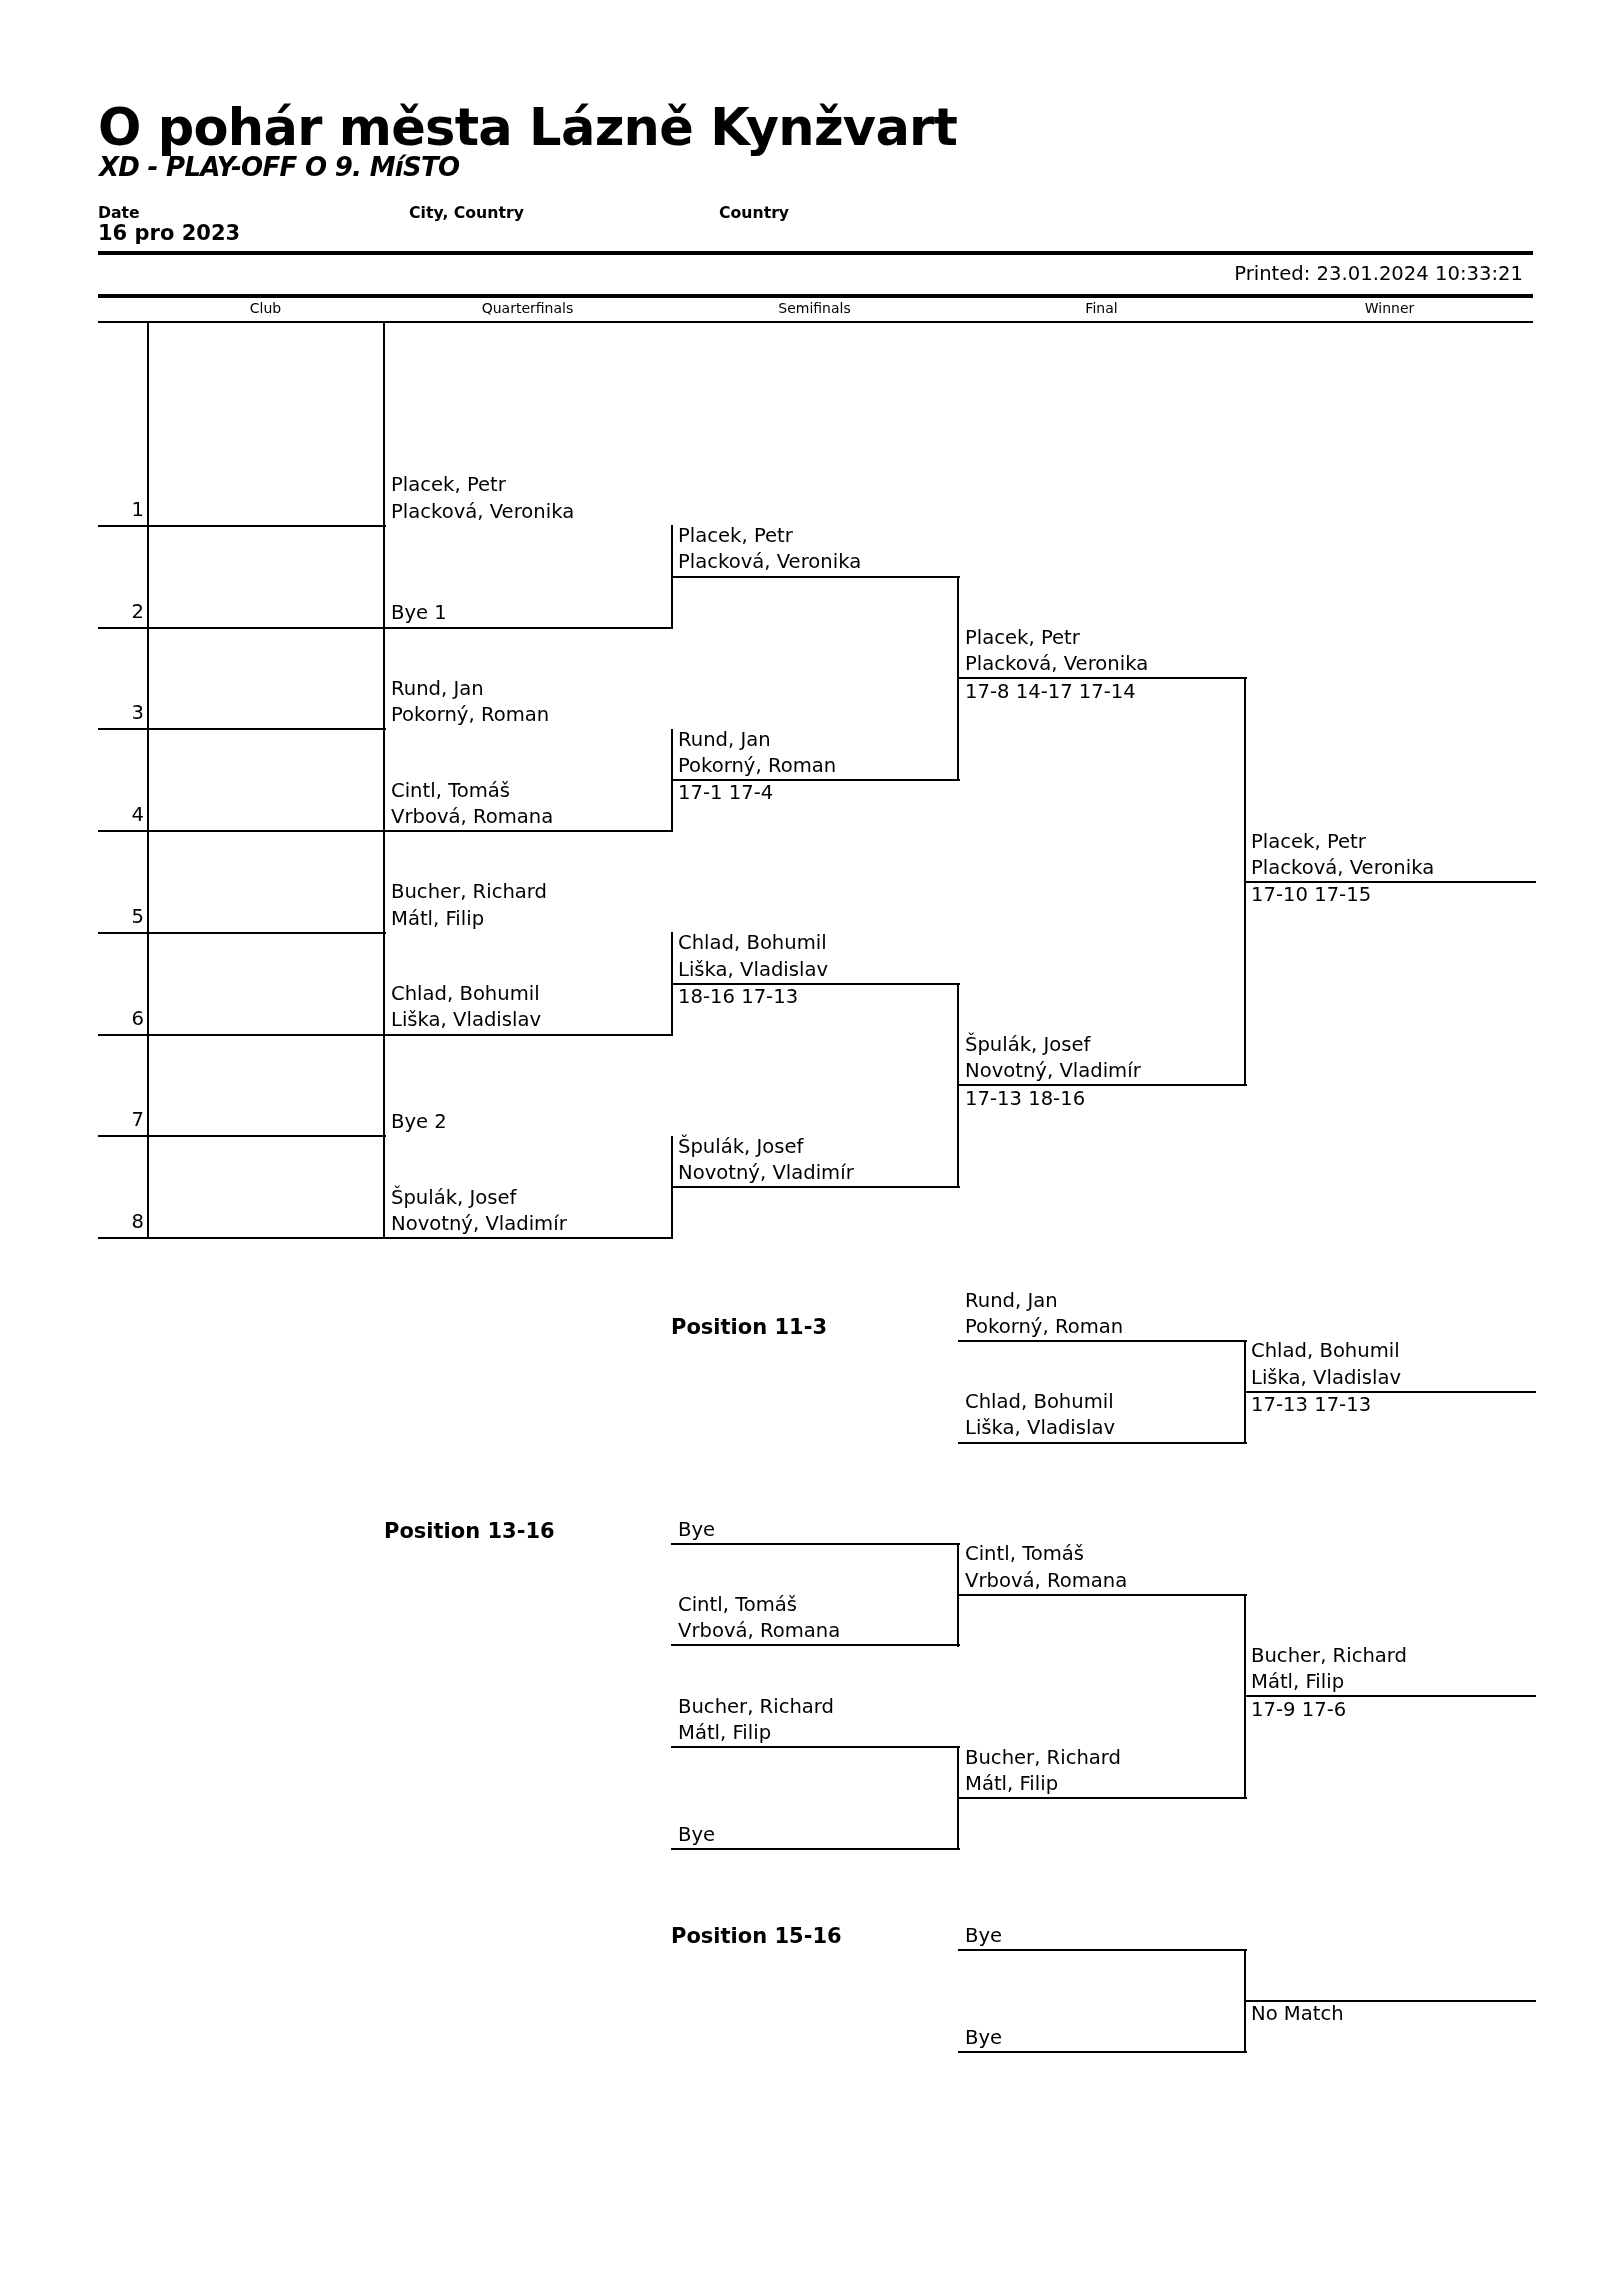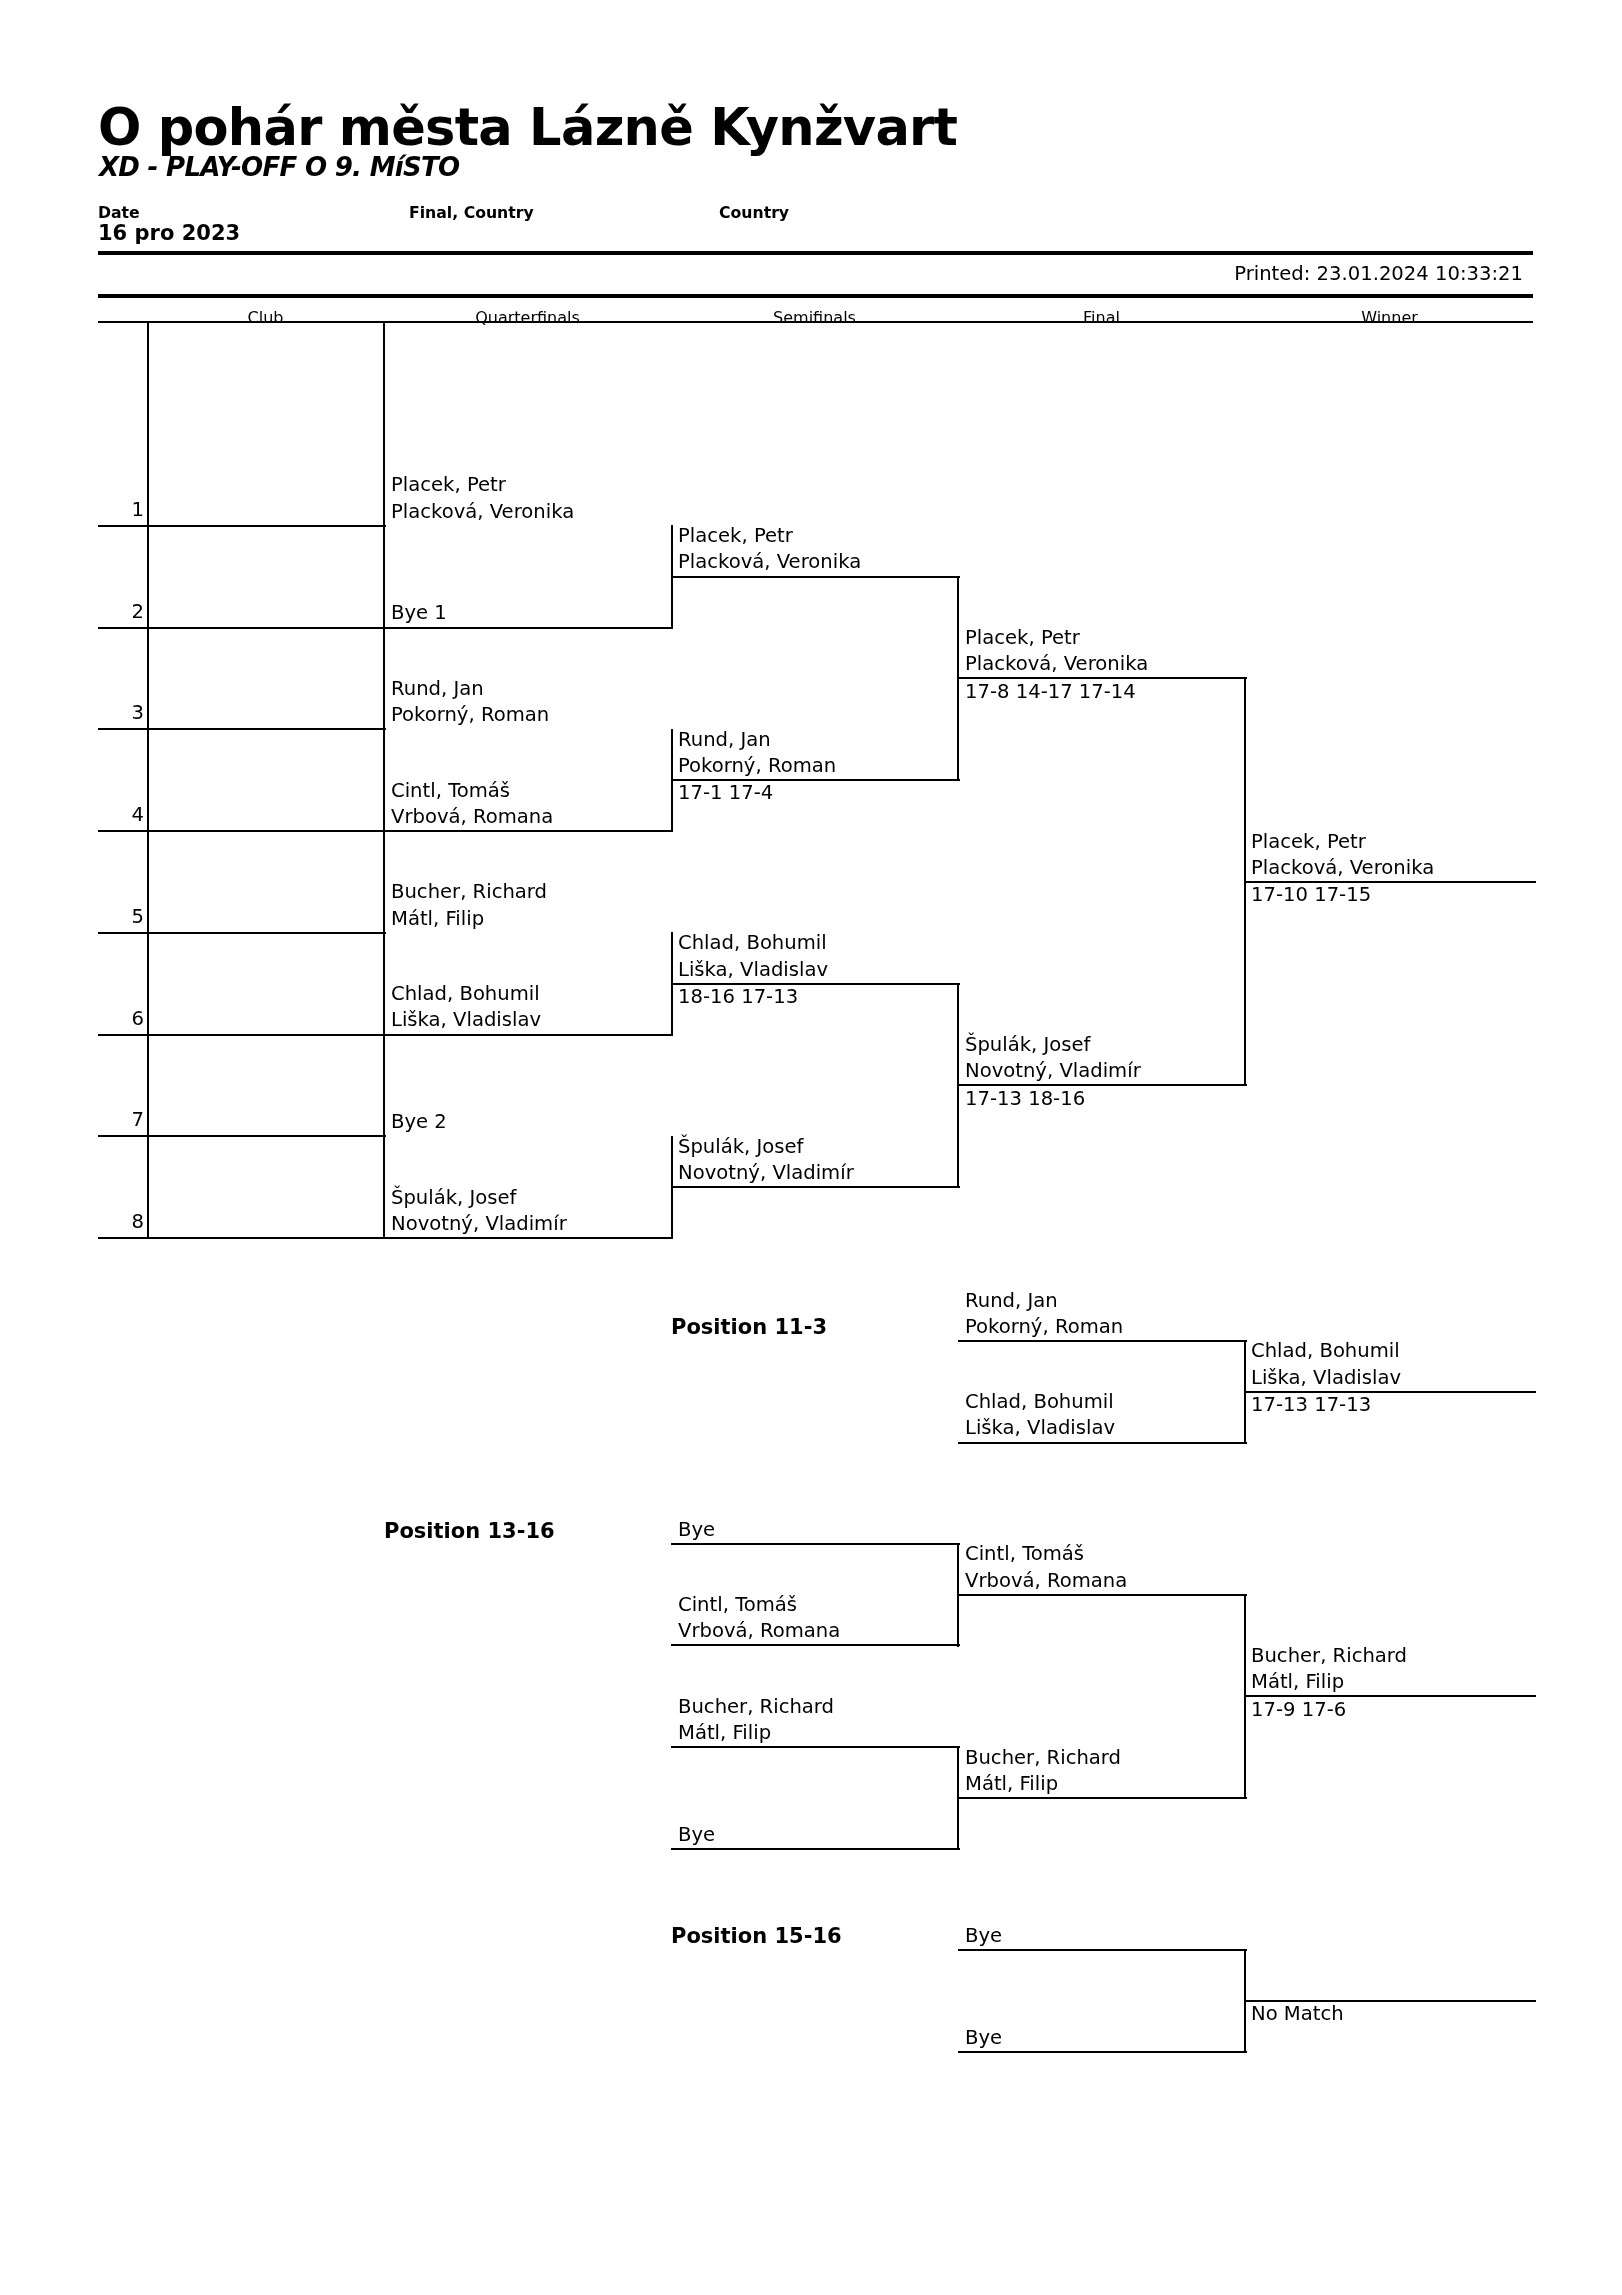--- a/index.html
+++ b/index.html
@@ -7,33 +7,33 @@
          font-family:"DejaVu Sans", sans-serif; color:#000; }
   .abs { position:absolute; white-space:nowrap; }
   .title { left:98px; top:98px; font-size:51px; font-weight:bold; letter-spacing:-0.7px; }
   .subtitle { left:99px; top:152px; font-size:26px; font-weight:bold; font-style:italic; letter-spacing:-0.7px; }
   .meta-label { top:203px; font-size:15.7px; font-weight:bold; }
   .meta-value { top:221px; font-size:21px; font-weight:bold; }
   .hline { position:absolute; background:#000; height:2px; }
   .vline { position:absolute; background:#000; width:2px; }
   .thick { height:3.9px; }
   .printed { right:99px; top:262px; font-size:19.6px; }
-  .colhead { top:308px; font-size:16px; text-align:center; }
+  .colhead { top:300px; font-size:14px; text-align:center; }
   .t { position:absolute; white-space:nowrap; font-size:19.6px; line-height:26px; }
   .num { position:absolute; font-size:19.6px; text-align:right; width:46px; }
   .sec { position:absolute; font-size:21px; font-weight:bold; }
 </style>
 </head>
 <body>
 
 <div class="abs title">O pohár města Lázně Kynžvart</div>
 <div class="abs subtitle">XD - PLAY-OFF O 9. MíSTO</div>
 <div class="abs meta-label" style="left:98px">Date</div>
 <div class="abs meta-value" style="left:98px">16 pro 2023</div>
-<div class="abs meta-label" style="left:409px">Final, Country</div>
+<div class="abs meta-label" style="left:409px">City, Country</div>
 <div class="abs meta-label" style="left:719px">Country</div>
 <div class="hline thick" style="left:98px; top:251px; width:1435px"></div>
 <div class="abs printed">Printed: 23.01.2024 10:33:21</div>
 <div class="hline thick" style="left:98px; top:294px; width:1435px"></div>
 
 <div class="abs colhead" style="left:147px; width:237px">Club</div>
 <div class="abs colhead" style="left:384px; width:287px">Quarterfinals</div>
 <div class="abs colhead" style="left:671px; width:287px">Semifinals</div>
 <div class="abs colhead" style="left:958px; width:287px">Final</div>
 <div class="abs colhead" style="left:1245px; width:289px">Winner</div>

